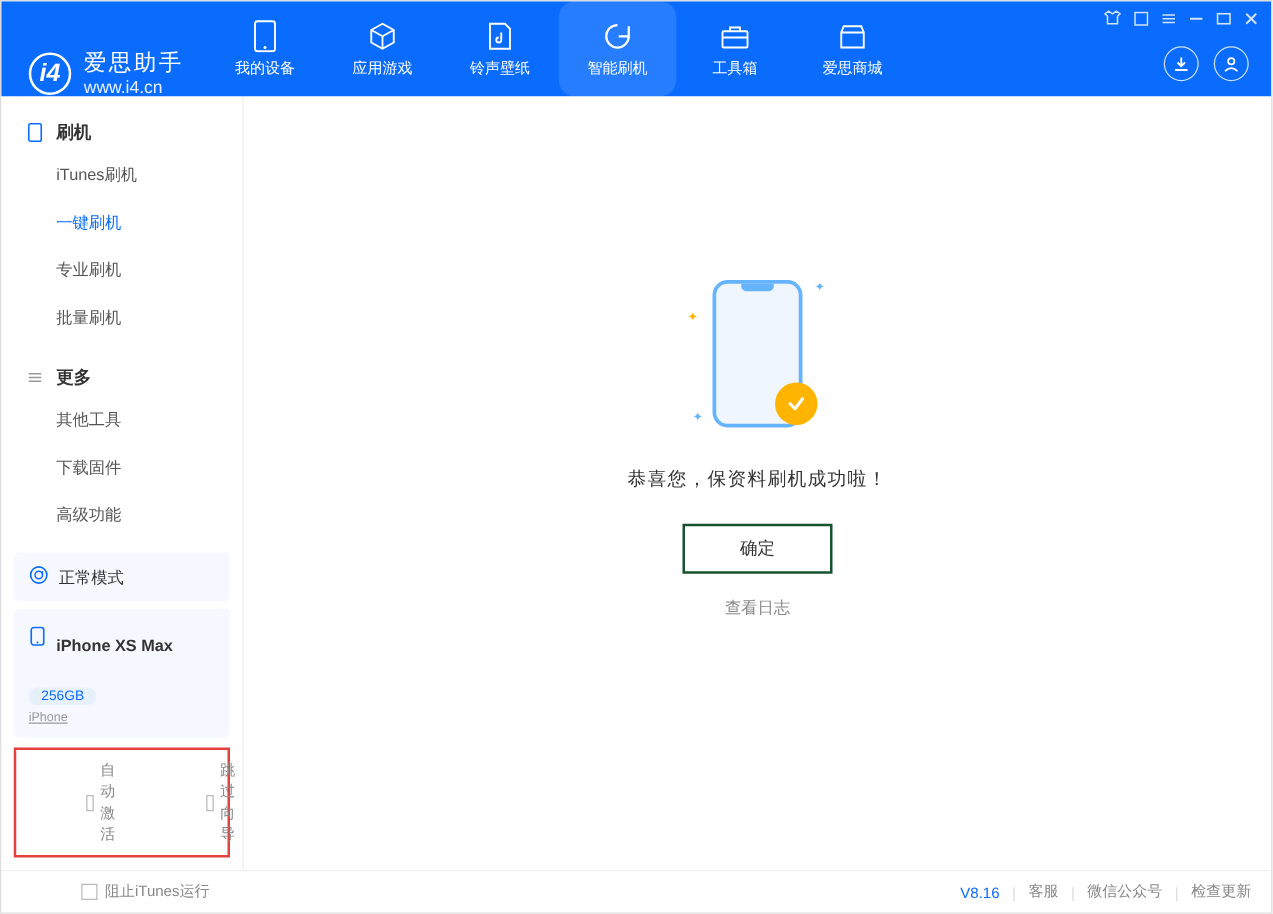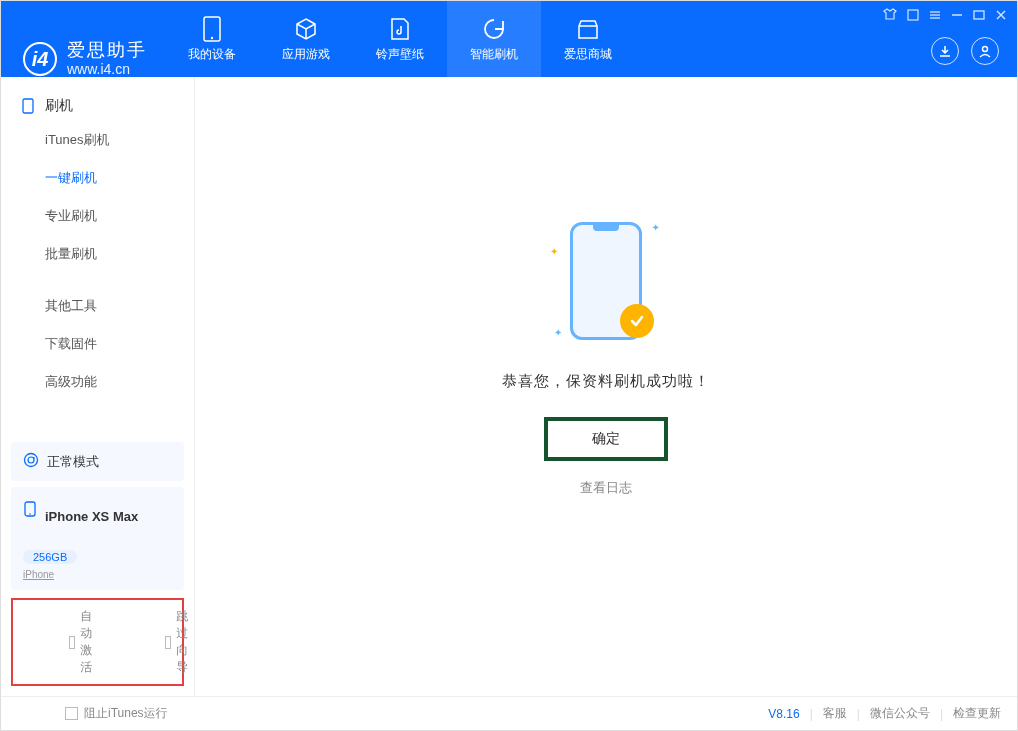--- a/index.html
+++ b/index.html
@@ -8,35 +8,35 @@
 
 .header { background: linear-gradient(to right, #0a6cff, #0a6cff); height: 76px; display: flex; align-items: flex-end; color: #fff; position: relative; }
 .logo-area { display: flex; align-items: center; padding: 0 18px 0 22px; }
 .logo-icon { width: 34px; height: 34px; border: 2px solid #fff; border-radius: 50%; display: flex; align-items: center; justify-content: center; margin-right: 10px; }
 .logo-icon span { font-size: 20px; font-weight: bold; font-style: italic; }
 .logo-text .brand { font-size: 18px; letter-spacing: 2px; line-height: 1.1; }
 .logo-text .url { font-size: 14px; opacity: 0.9; }
 
 .tabs { display: flex; height: 100%; }
 .tab { width: 94px; display: flex; flex-direction: column; align-items: center; justify-content: center; cursor: pointer; position: relative; }
-.tab.active { background: rgba(255,255,255,0.12); }
+.tab.active { background: rgba(255,255,255,0.12); border-radius: 13px; }
 .tab-icon { width: 26px; height: 26px; margin-bottom: 4px; display:flex; align-items:center; justify-content:center; }
 .tab-label { font-size: 12px; }
 
 .header-right { position: absolute; right: 10px; top: 0; height: 100%; display: flex; flex-direction: column; justify-content: space-between; align-items: flex-end; padding: 6px 0; }
 .win-controls { display: flex; gap: 10px; align-items: center; }
 .win-controls span, .win-controls svg { cursor: pointer; opacity: 0.9; }
 .header-icons { display: flex; gap: 12px; align-items: center; padding-right: 8px; padding-bottom: 6px; }
 .circle-btn { width: 28px; height: 28px; border: 1.5px solid rgba(255,255,255,0.8); border-radius: 50%; display: flex; align-items: center; justify-content: center; cursor: pointer; }
 
 
 .body { display: flex; height: calc(100% - 76px - 34px); }
 .sidebar { width: 194px; border-right: 1px solid #eee; display: flex; flex-direction: column; }
 .side-section { padding: 14px 0 0 0; }
-.side-header { display: flex; align-items: center; padding: 6px 20px; color: #333; font-size: 14px; font-weight: 400; }
+.side-header { display: flex; align-items: center; padding: 6px 20px; color: #333; font-size: 14px; font-weight: 700; }
 .side-header .hicon { width: 14px; height: 14px; margin-right: 10px; display:flex; align-items:center; justify-content:center; }
 .side-item { padding: 10px 20px 10px 44px; color: #555; font-size: 13px; cursor: pointer; }
 .side-item.active { color: #0a6cff; }
 
 .device-box { margin: auto 10px 8px 10px; background: #f5f8ff; border-radius: 4px; padding: 10px 12px; }
 .mode-row { display: flex; align-items: center; font-size: 13px; color: #333; }
 .mode-row .micon { margin-right: 8px; }
 .device-name { font-size: 13px; font-weight: 600; color: #333; margin-top: 12px; }
 .device-storage { display:inline-block; background:#e6f0ff; color:#0a6cff; border-radius:10px; padding:1px 10px; font-size:11px; margin-top:24px; }
 .device-type { font-size: 10px; color: #999; margin-top: 4px; text-decoration: underline; }
@@ -50,21 +50,21 @@
 .phone-illustration { width: 100px; height: 130px; position: relative; margin-bottom: 26px; }
 .phone-body { width: 72px; height: 118px; border: 3px solid #66b3ff; border-radius: 12px; background: #f0f6ff; position:absolute; left:14px; top:6px; }
 .phone-notch { width: 26px; height: 6px; background: #66b3ff; border-radius: 0 0 4px 4px; position: absolute; left: 50%; transform: translateX(-50%); top: 0; }
 .check-badge { width: 34px; height: 34px; background: #ffb400; border-radius: 50%; position: absolute; right: 2px; bottom: 8px; display: flex; align-items: center; justify-content: center; }
 .sparkle { position:absolute; font-size:10px; color:#ffb400; }
 .sparkle.s1 { left:-6px; top:30px; }
 .sparkle.s2 { right:-4px; top:6px; color:#66b3ff; }
 .sparkle.s3 { left:-2px; bottom:8px; color:#66b3ff; }
 
 .success-text { font-size: 15px; color: #333; margin-bottom: 26px; letter-spacing: 1px; }
-.ok-button { border: 4px solid #14532d; background: #fff; padding: 9px 44px; font-size: 14px; color: #333; cursor: pointer; margin-bottom: 18px; }
+.ok-button { border: 2px solid #14532d; background: #fff; padding: 9px 44px; font-size: 14px; color: #333; cursor: pointer; margin-bottom: 18px; }
 .view-log { font-size: 13px; color: #888; cursor: pointer; }
 
 
 .footer { height: 34px; border-top: 1px solid #eee; display: flex; align-items: center; padding: 0 16px; font-size: 12px; color: #888; }
 .footer .box { width: 13px; height: 13px; border: 1px solid #bbb; margin-right: 6px; }
 .footer-right { margin-left: auto; display: flex; align-items: center; gap: 10px; }
 .footer-right .sep { color: #ddd; }
 .footer-link { cursor: pointer; }
 .version { color: #0a6cff; }
 </style>
@@ -109,20 +109,30 @@
       <div class="tab-label">铃声壁纸</div>
     </div>
     <div class="tab active">
       <div class="tab-icon">
           <svg width="24" height="24" viewBox="0 0 24 24">
             <path d="M12 3 A9 9 0 1 0 21 12" fill="none" stroke="#fff" stroke-width="1.8"></path>
             <path d="M21 4 L21 12 L13 12" fill="none" stroke="#fff" stroke-width="1.8"></path>
           </svg>
         </div>
       <div class="tab-label">智能刷机</div>
+    </div>
+    <div class="tab">
+      <div class="tab-icon">
+          <svg width="24" height="22" viewBox="0 0 24 22">
+            <rect x="2" y="7" width="20" height="13" rx="1" fill="none" stroke="#fff" stroke-width="1.5"></rect>
+            <path d="M8 7 V4 H16 V7" fill="none" stroke="#fff" stroke-width="1.5"></path>
+            <line x1="2" y1="12" x2="22" y2="12" stroke="#fff" stroke-width="1.5"></line>
+          </svg>
+        </div>
+      <div class="tab-label">工具箱</div>
     </div>
     <div class="tab">
       <div class="tab-icon">
           <svg width="24" height="22" viewBox="0 0 24 22">
             <path d="M3 8 L21 8 L21 20 L3 20 Z M3 8 L5 3 H19 L21 8" fill="none" stroke="#fff" stroke-width="1.5"></path>
           </svg>
         </div>
       <div class="tab-label">爱思商城</div>
     </div>
   </div>
@@ -176,20 +186,30 @@
             </svg>
           </span>
         <span>刷机</span>
       </div>
       <div class="side-item">iTunes刷机</div>
       <div class="side-item active">一键刷机</div>
       <div class="side-item">专业刷机</div>
       <div class="side-item">批量刷机</div>
     </div>
     <div class="side-section">
+      <div class="side-header">
+        <span class="hicon">
+            <svg width="12" height="12" viewBox="0 0 12 12">
+              <line x1="1" y1="3" x2="11" y2="3" stroke="#999" stroke-width="1.3"></line>
+              <line x1="1" y1="6" x2="11" y2="6" stroke="#999" stroke-width="1.3"></line>
+              <line x1="1" y1="9" x2="11" y2="9" stroke="#999" stroke-width="1.3"></line>
+            </svg>
+          </span>
+        <span>更多</span>
+      </div>
       <div class="side-item">其他工具</div>
       <div class="side-item">下载固件</div>
       <div class="side-item">高级功能</div>
     </div>
 
     <div class="device-box" style="margin-top:auto; margin-bottom:6px; padding:10px 12px;">
       <div class="mode-row">
         <span class="micon"><svg width="16" height="16" viewBox="0 0 16 16">
               <circle cx="8" cy="8" r="6.5" fill="none" stroke="#0a6cff" stroke-width="1.3"></circle>
               <path d="M5 8 A3 3 0 0 1 11 8 M11 8 L11 5 M5 8 A3 3 0 0 0 11 8" fill="none" stroke="#0a6cff" stroke-width="1.2"></path>

